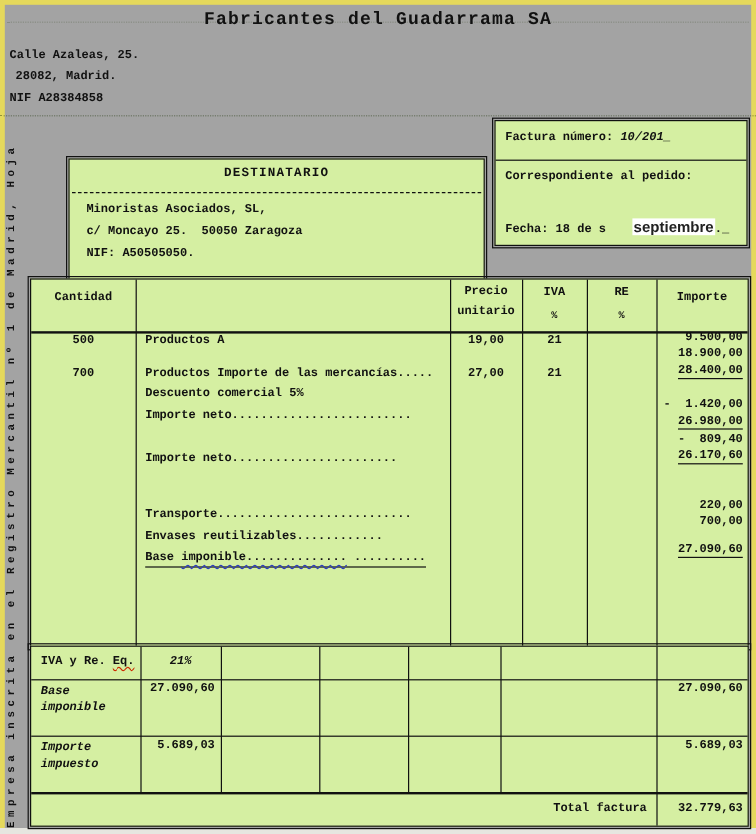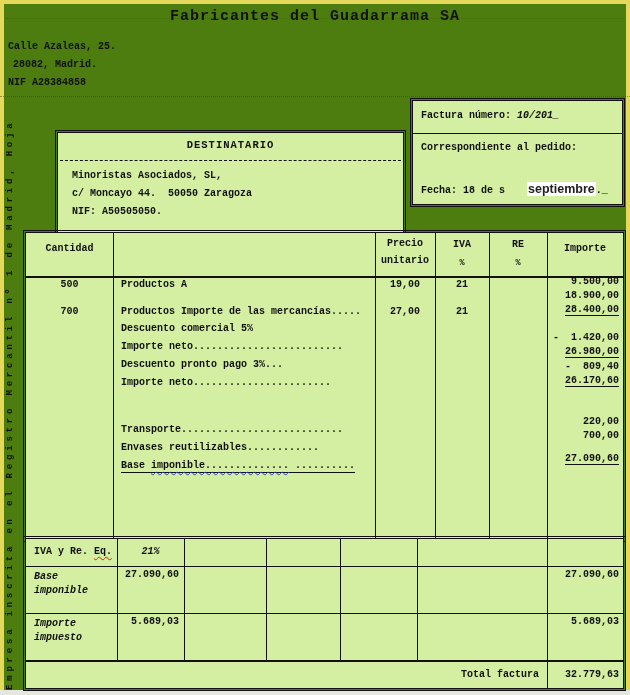--- a/index.html
+++ b/index.html
@@ -1,18 +1,18 @@
 <!DOCTYPE html>
 <html><head>
 <meta charset="utf-8">
 <style>
   html,body{margin:0;padding:0;}
   .page{
     position:relative; width:630px; height:695px;
-    background:#4d7c0f;
+    background:#a3a3a3;
     font-family:"Liberation Mono","DejaVu Sans Mono",monospace;
     font-weight:bold; color:#111; overflow:hidden;
     font-size:10px;
   }
   .bar{position:absolute; background:#e5d95c;}
   .bottom-strip{position:absolute; background:#e6e6e0;}
   .dotted{position:absolute; border-top:1px dotted rgba(40,60,20,.45); height:0;}
   .dotted.faint{border-top:1px dotted rgba(40,60,20,.22);}
   .title{position:absolute; left:0; top:8px; width:630px; text-align:center; font-size:15px; letter-spacing:1px;}
   .addr{position:absolute; white-space:pre; font-size:10px;}
@@ -60,21 +60,21 @@
   <div class="addr" style="left:8px;top:41px;">Calle Azaleas, 25.</div>
   <div class="addr" style="left:13px;top:59px;">28082, Madrid.</div>
   <div class="addr" style="left:8px;top:77px;">NIF A28384858</div>
 
   <div class="side-note">Empresa inscrita en el Registro Mercantil nº 1 de Madrid, Hoja</div>
 
   <div class="dbox" style="left:57px;top:100px;width:345px;height:103px;margin-top:32px;">
     <div class="dest-title">DESTINATARIO</div>
     <div class="dash-sep"></div>
     <div class="line" style="left:14px;top:37px;">Minoristas Asociados, SL,</div>
-    <div class="line" style="left:14px;top:55px;">c/ Moncayo 44.  50050 Zaragoza</div>
+    <div class="line" style="left:14px;top:55px;">c/ Moncayo 25.  50050 Zaragoza</div>
     <div class="line" style="left:14px;top:73px;">NIF: A50505050.</div>
   </div>
 
   <div class="dbox" style="left:412px;top:100px;width:209px;height:103px;">
     <div class="line" style="left:8px;top:9px;"><span>Factura número: </span><span class="italic">10/201_</span></div>
     <div class="solid-sep" style="top:32px;"></div>
     <div class="line" style="left:8px;top:41px;">Correspondiente al pedido:</div>
     <div class="line" style="left:8px;top:81px;"><span>Fecha: 18 de s</span><span class="hl">septiembre</span><span>._</span></div>
   </div>
 
@@ -96,21 +96,20 @@
     <div class="cell pct" style="left:463px;width:58px;top:25px;">%</div>
     <div class="cell" style="left:521px;width:76px;top:10px;">Importe</div>
 
     <div class="cell" style="left:0;width:87px;top:46px;">500</div>
     <div class="cell" style="left:0;width:87px;top:73px;">700</div>
 
     <div class="desc" style="top:46px;">Productos A</div>
     <div class="desc" style="top:73px;">Productos Importe de las mercancías.....</div>
     <div class="desc" style="top:90px;">Descuento comercial 5%</div>
     <div class="desc" style="top:108px;">Importe neto.........................</div>
-    <div class="desc" style="top:126px;">Descuento pronto pago 3%...</div>
     <div class="desc" style="top:144px;">Importe neto.......................</div>
     <div class="desc" style="top:191px;">Transporte...........................</div>
     <div class="desc base-ul" style="top:227px;"><span>Base </span><span class="wavy-blue">imponible..............</span><span> ..........</span></div>
     <div class="desc" style="top:209px;">Envases reutilizables............</div>
 
     <div class="cell" style="left:349px;width:60px;top:46px;">19,00</div>
     <div class="cell" style="left:349px;width:60px;top:73px;">27,00</div>
 
     <div class="cell" style="left:409px;width:54px;top:46px;">21</div>
     <div class="cell" style="left:409px;width:54px;top:73px;">21</div>

